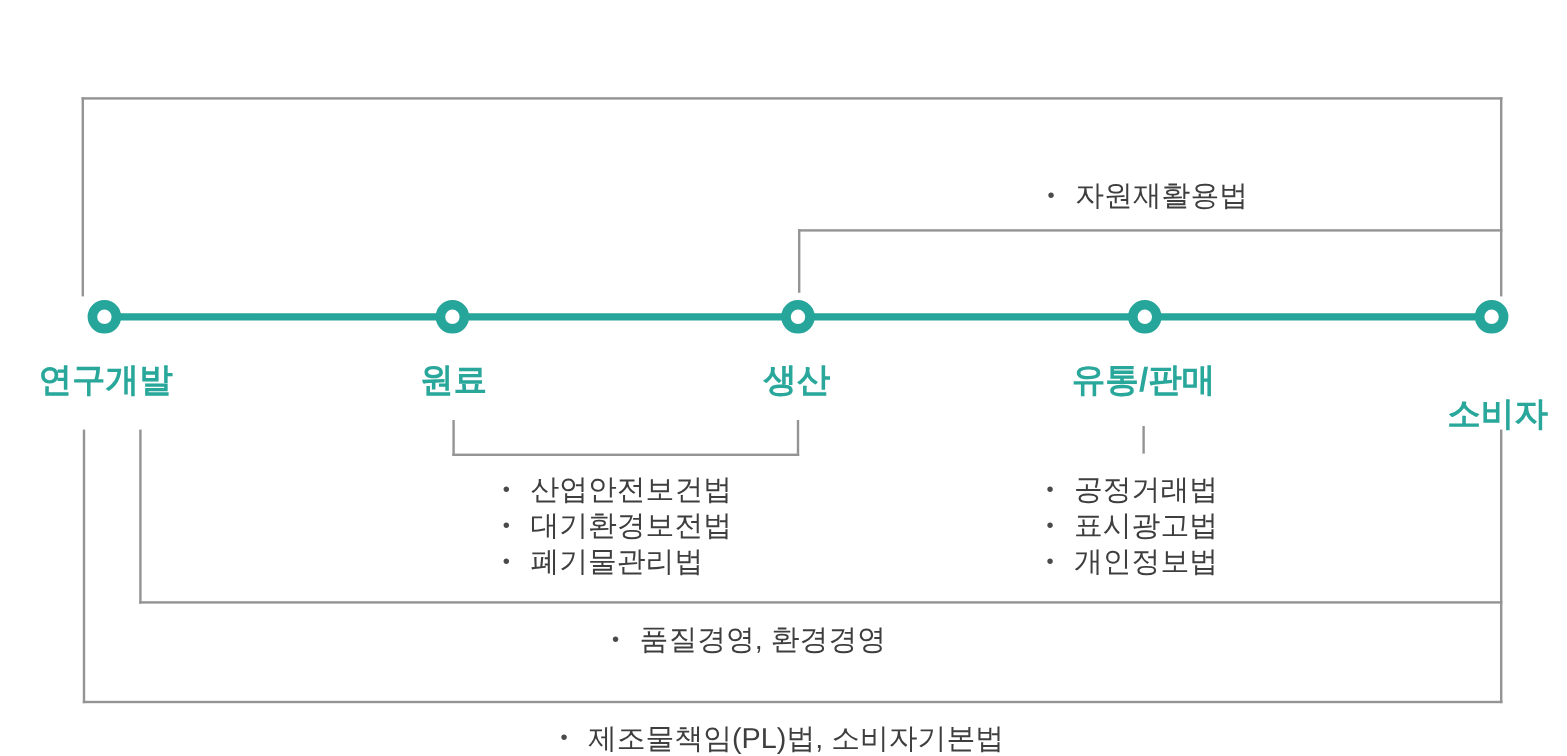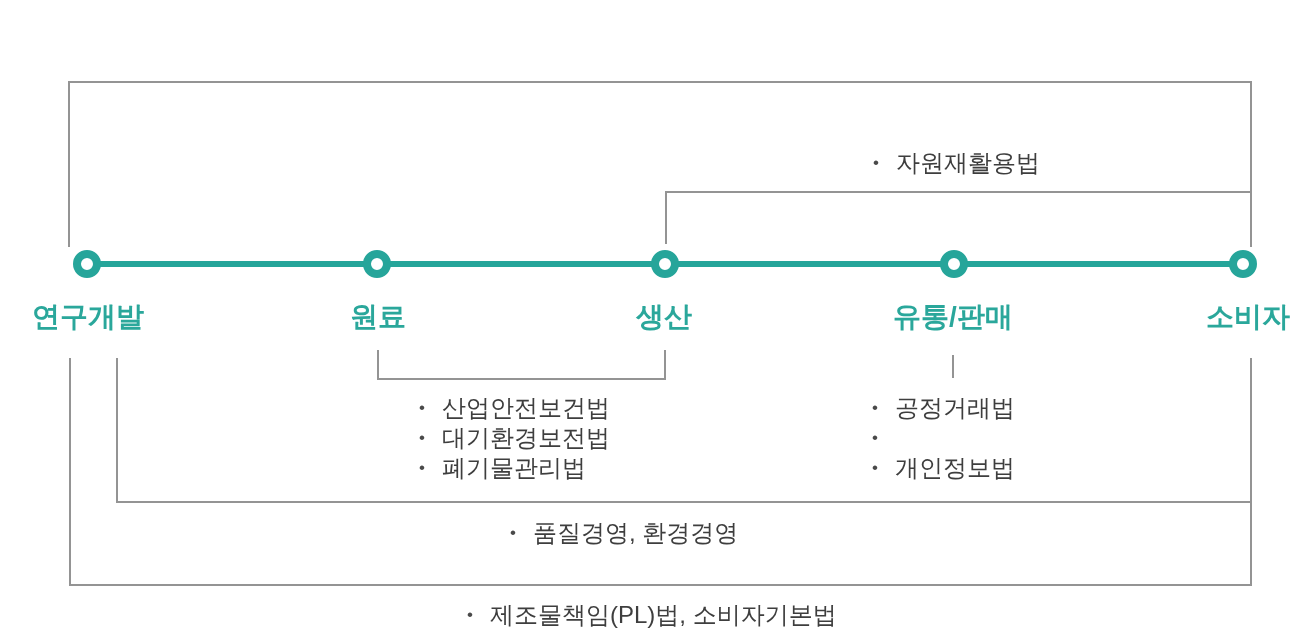--- a/index.html
+++ b/index.html
@@ -108,21 +108,21 @@
   <div class="node" style="left:73px;"></div>
   <div class="node" style="left:363px;"></div>
   <div class="node" style="left:651px;"></div>
   <div class="node" style="left:940px;"></div>
   <div class="node" style="left:1229px;"></div>
 
   <div class="stage-label" style="left:88px;">연구개발</div>
   <div class="stage-label" style="left:378px;">원료</div>
   <div class="stage-label" style="left:664px;">생산</div>
   <div class="stage-label" style="left:953px;">유통/판매</div>
-  <div class="stage-label" style="left:1248px;">소비자</div>
+  <div class="stage-label" style="left:1248px;margin-top:28px;">소비자</div>
 
   <div class="law-list" style="left:870px; top:148px;">
     <div class="law-row">
       <span class="bullet">•</span>
       <span>자원재활용법</span>
     </div>
   </div>
 
   <div class="law-list" style="left:416px; top:393px;">
     <div class="law-row">
@@ -139,20 +139,21 @@
     </div>
   </div>
 
   <div class="law-list" style="left:869px; top:393px;">
     <div class="law-row">
       <span class="bullet">•</span>
       <span>공정거래법</span>
     </div>
     <div class="law-row">
       <span class="bullet">•</span>
+      <span>표시광고법</span>
     </div>
     <div class="law-row">
       <span class="bullet">•</span>
       <span>개인정보법</span>
     </div>
   </div>
 
   <div class="law-list" style="left:507px; top:518px;">
     <div class="law-row">
       <span class="bullet">•</span>

